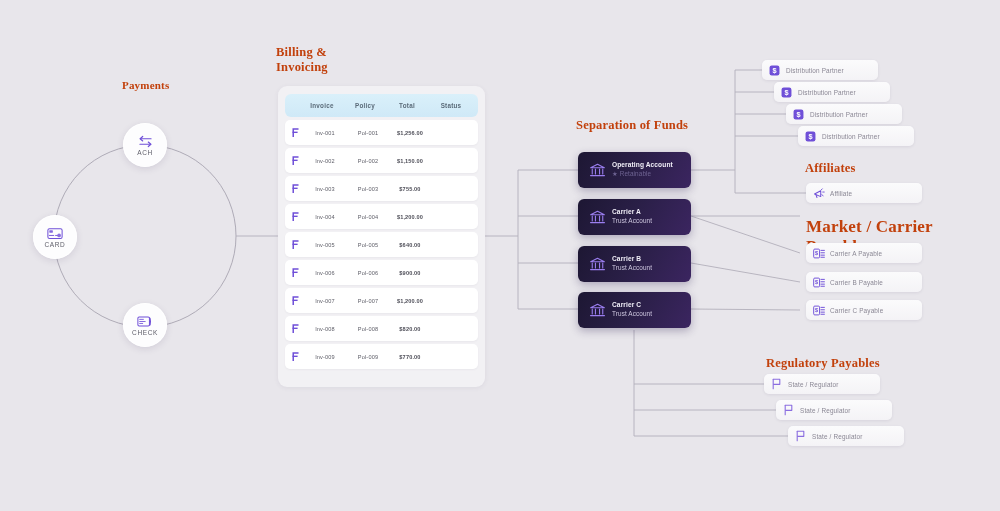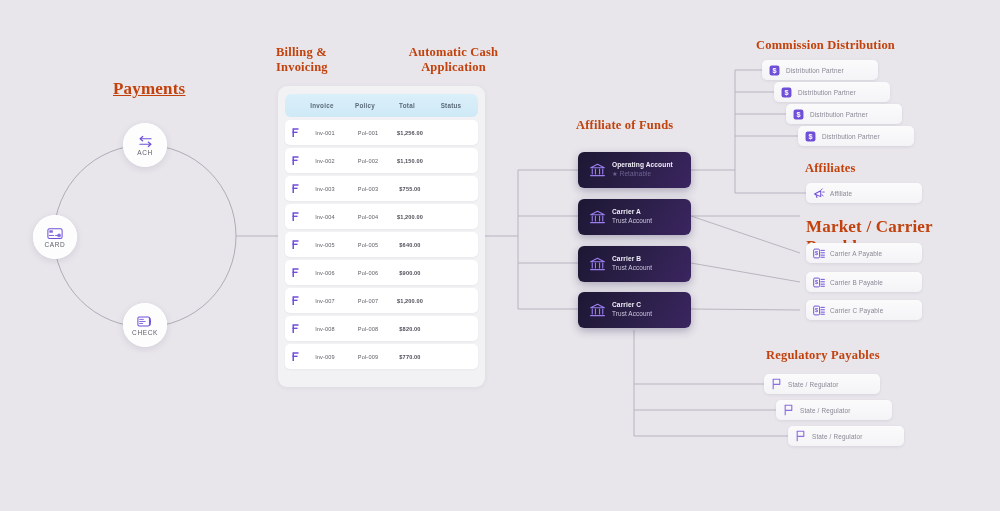--- a/index.html
+++ b/index.html
@@ -122,21 +122,21 @@
       <line x1="691" y1="263" x2="800" y2="282"></line>
       <line x1="691" y1="309" x2="800" y2="310"></line>
 
       <line x1="634" y1="330" x2="634" y2="436"></line>
       <line x1="634" y1="384" x2="764" y2="384"></line>
       <line x1="634" y1="410" x2="776" y2="410"></line>
       <line x1="634" y1="436" x2="788" y2="436"></line>
     </g>
   </svg>
 
-  <div class="h-serif" style="left:113px;top:79px;font-size:17px;text-decoration:underline;">Payments</div>
+  <div class="h-serif" style="left:122px;top:79px;font-size:11px;">Payments</div>
 
   <div class="pnode" style="left:123px;top:123px;">
     <span>
       <svg width="15" height="13" viewBox="0 0 16 14">
         <g stroke="#6f4fd8" stroke-width="1.25" fill="none" stroke-linecap="round" stroke-linejoin="round">
           <path d="M14 4H2.5"></path>
             <path d="M5 1.6L2.2 4 5 6.4"></path>
           <path d="M2 10h11.5"></path>
             <path d="M11 7.6L13.8 10 11 12.4"></path>
         </g>
@@ -163,22 +163,20 @@
         <rect x="1" y="2" width="13" height="10" rx="1.4" stroke="#6f4fd8" stroke-width="1.15" fill="none"></rect>
         <path d="M3 4.6h4.2M3 7h6.2M3 9.2h3.4" stroke="#6f4fd8" stroke-width=".95" stroke-linecap="round"></path>
         <path d="M14 2.3c1.6 1 1.6 8.4 0 9.4" stroke="#6f4fd8" stroke-width="1.15" fill="none"></path>
       </svg>
     </span>
     <span class="pl">CHECK</span>
   </div>
 
   <div class="h-serif" style="left:276px;top:45px;font-size:12.5px;">Billing &amp;
 Invoicing</div>
-  <div class="h-serif" style="left:400px;top:45px;font-size:12.5px;text-align:center;width:107px;">Automatic Cash
-Application</div>
 
   <div id="tablepanel">
     <div id="thead">
       <div class="th c-inv">Invoice</div>
       <div class="th c-pol">Policy</div>
       <div class="th c-tot">Total</div>
       <div class="th c-sta">Status</div>
     </div>
     <div id="tbody">
         <div class="trow">
@@ -285,21 +283,21 @@
     </svg>
           </span>
           <span class="cell c-inv">Inv-009</span>
           <span class="cell c-pol">Pol-009</span>
           <span class="cell c-tot">$770.00</span>
           <span class="cell c-sta"></span>
         </div>
       </div>
   </div>
 
-  <div class="h-serif" style="left:576px;top:118px;font-size:12.5px;">Affiliate of Funds</div>
+  <div class="h-serif" style="left:576px;top:118px;font-size:12.5px;">Separation of Funds</div>
   <div id="fundcards">
       <div class="fcard" style="left: 578px; top: 152px;">
         <span class="bicon">
           <svg width="17" height="15" viewBox="0 0 18 16">
       <path d="M9 1.4L16.3 5H1.7L9 1.4Z" stroke="#9b7ef0" stroke-width="1.15" fill="none" stroke-linejoin="round"></path>
       <path d="M3.4 6.4v5.4M6.8 6.4v5.4M11.2 6.4v5.4M14.6 6.4v5.4" stroke="#9b7ef0" stroke-width="1.15" stroke-linecap="round"></path>
       <path d="M1.6 13.4h14.8" stroke="#9b7ef0" stroke-width="1.25" stroke-linecap="round"></path>
     </svg>
         </span>
         <span class="ftxt">
@@ -341,27 +339,26 @@
       <path d="M1.6 13.4h14.8" stroke="#9b7ef0" stroke-width="1.25" stroke-linecap="round"></path>
     </svg>
         </span>
         <span class="ftxt">
         <div class="t1">Carrier C</div>
         <div class="t2">Trust Account</div>
      </span>
       </div>
     </div>
 
-  <div class="h-serif" style="left:756px;top:38px;font-size:12.5px;">Commission Distribution</div>
 
   <div class="h-serif" style="left:805px;top:161px;font-size:12.5px;text-align:right;">Affiliates</div>
 
   <div class="h-serif" style="left:806px;top:217px;font-size:17px;">Market / Carrier Payables</div>
 
-  <div class="h-serif" style="left:766px;top:348px;font-size:12.5px;">Regulatory Payables</div>
+  <div class="h-serif" style="left:766px;top:356px;font-size:12.5px;">Regulatory Payables</div>
 
   <div id="chips">
       <div class="chip" style="left: 762px; top: 60px; width: 116px;">
         <span class="cicon">
           <svg width="11" height="11" viewBox="0 0 12 12">
       <rect x=".6" y=".6" width="10.8" height="10.8" rx="2.4" fill="#6f4fd8"></rect>
       <text x="6" y="8.9" font-family="Liberation Sans, sans-serif" font-size="8" font-weight="700" fill="#ffffff" text-anchor="middle">$</text>
     </svg>
         </span>
         <span class="clabel">Distribution Partner</span>

